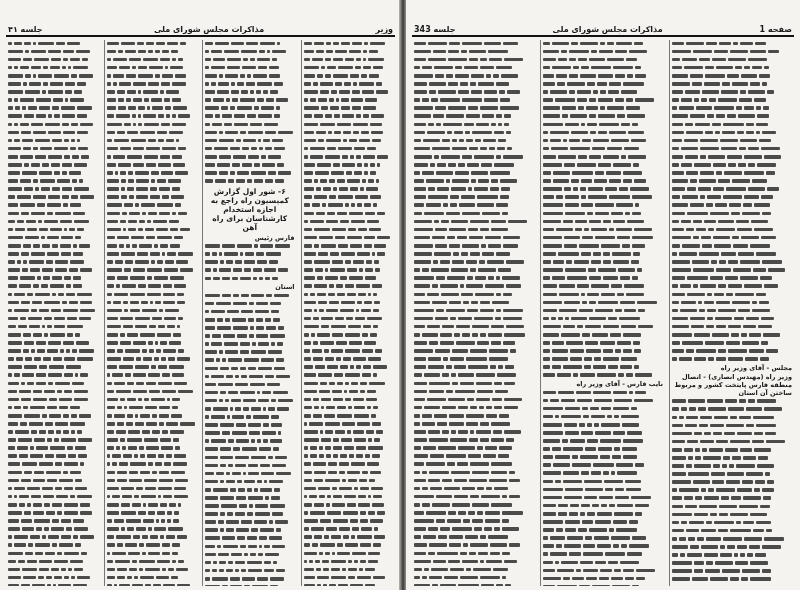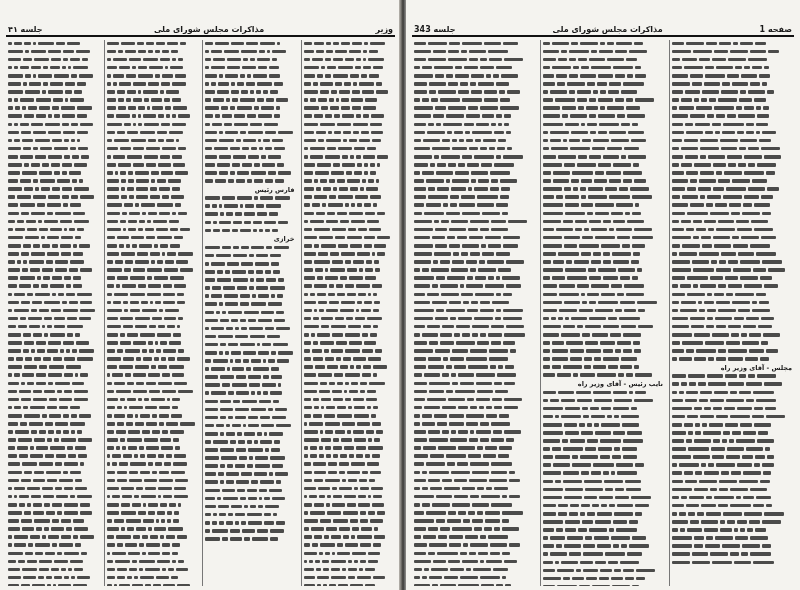--- a/index.html
+++ b/index.html
@@ -827,20 +827,21 @@
             <span class="w" style="width: 9%;"></span>
             <span class="w" style="width: 12%;"></span>
             <span class="w" style="width: 7%;"></span>
             <span class="w" style="width: 10%;"></span>
             <span class="w" style="width: 6%;"></span>
             <span class="w" style="width: 10%;"></span>
             <span class="w" style="width: 9%;"></span>
             <span class="w" style="width: 10%;"></span>
           </div>
         </div>
+      <div class="heading">۶- شور اول گزارش کمیسیون راه راجع به اجازه استخدام کارشناسان برای راه آهن</div>
       <div class="subheading">فارس رئیس</div>
       <div class="filler">
           <div class="line">
             <span class="w" style="width: 17%;"></span>
             <span class="w" style="width: 14%;"></span>
             <span class="w" style="width: 17%;"></span>
             <span class="w" style="width: 4%;"></span>
             <span class="w" style="width: 15%;"></span>
             <span class="w" style="width: 17%;"></span>
           </div>
@@ -878,21 +879,21 @@
             <span class="w" style="width: 7%;"></span>
             <span class="w" style="width: 9%;"></span>
             <span class="w" style="width: 7%;"></span>
             <span class="w" style="width: 12%;"></span>
             <span class="w" style="width: 5%;"></span>
             <span class="w" style="width: 4%;"></span>
             <span class="w" style="width: 6%;"></span>
             <span class="w" style="width: 7%;"></span>
           </div>
         </div>
-      <div class="subheading">خرازی</div>
+      <div class="subheading">استان</div>
       <div class="filler">
           <div class="line">
             <span class="w" style="width: 17%;"></span>
             <span class="w" style="width: 10%;"></span>
             <span class="w" style="width: 6%;"></span>
             <span class="w" style="width: 10%;"></span>
             <span class="w" style="width: 14%;"></span>
             <span class="w" style="width: 7%;"></span>
             <span class="w" style="width: 17%;"></span>
           </div>
@@ -2828,20 +2829,21 @@
             <span class="w" style="width: 11%;"></span>
             <span class="w" style="width: 10%;"></span>
             <span class="w" style="width: 5%;"></span>
             <span class="w" style="width: 8%;"></span>
             <span class="w" style="width: 13%;"></span>
             <span class="w" style="width: 11%;"></span>
             <span class="w" style="width: 7%;"></span>
           </div>
         </div>
       <div class="subheading">مجلس - آقای وزیر راه</div>
+      <div class="subheading">وزیر راه (مهندس انصاری) - اتصال منطقه فارس پایتخت کشور و مربوط ساختن آن استان</div>
       <div class="filler">
           <div class="line">
             <span class="w" style="width: 12%;"></span>
             <span class="w" style="width: 14%;"></span>
             <span class="w" style="width: 13%;"></span>
             <span class="w" style="width: 10%;"></span>
             <span class="w" style="width: 6%;"></span>
             <span class="w" style="width: 6%;"></span>
             <span class="w" style="width: 16%;"></span>
           </div>
@@ -3437,21 +3439,21 @@
             <span class="w" style="width: 10%;"></span>
             <span class="w" style="width: 12%;"></span>
             <span class="w" style="width: 4%;"></span>
             <span class="w" style="width: 12%;"></span>
             <span class="w" style="width: 16%;"></span>
             <span class="w" style="width: 5%;"></span>
             <span class="w" style="width: 6%;"></span>
             <span class="w" style="width: 14%;"></span>
           </div>
         </div>
-      <div class="subheading">نایب رئیس - آقای وزیر راه</div>
+      <div class="subheading">نایب فارس - آقای وزیر راه</div>
       <div class="filler">
           <div class="line">
             <span class="w" style="width: 11%;"></span>
             <span class="w" style="width: 13%;"></span>
             <span class="w" style="width: 13%;"></span>
             <span class="w" style="width: 15%;"></span>
             <span class="w" style="width: 11%;"></span>
             <span class="w" style="width: 4%;"></span>
             <span class="w" style="width: 9%;"></span>
           </div>

